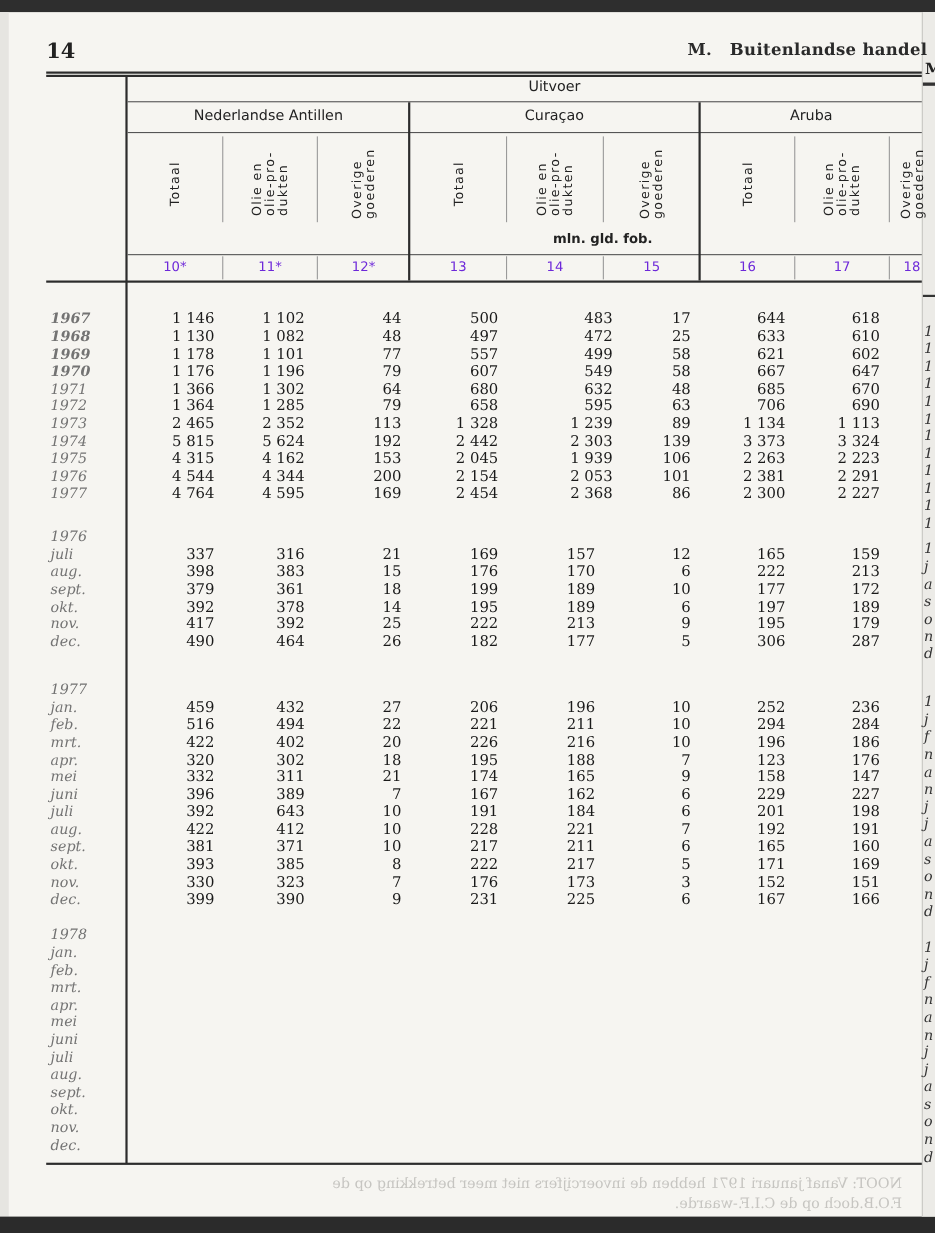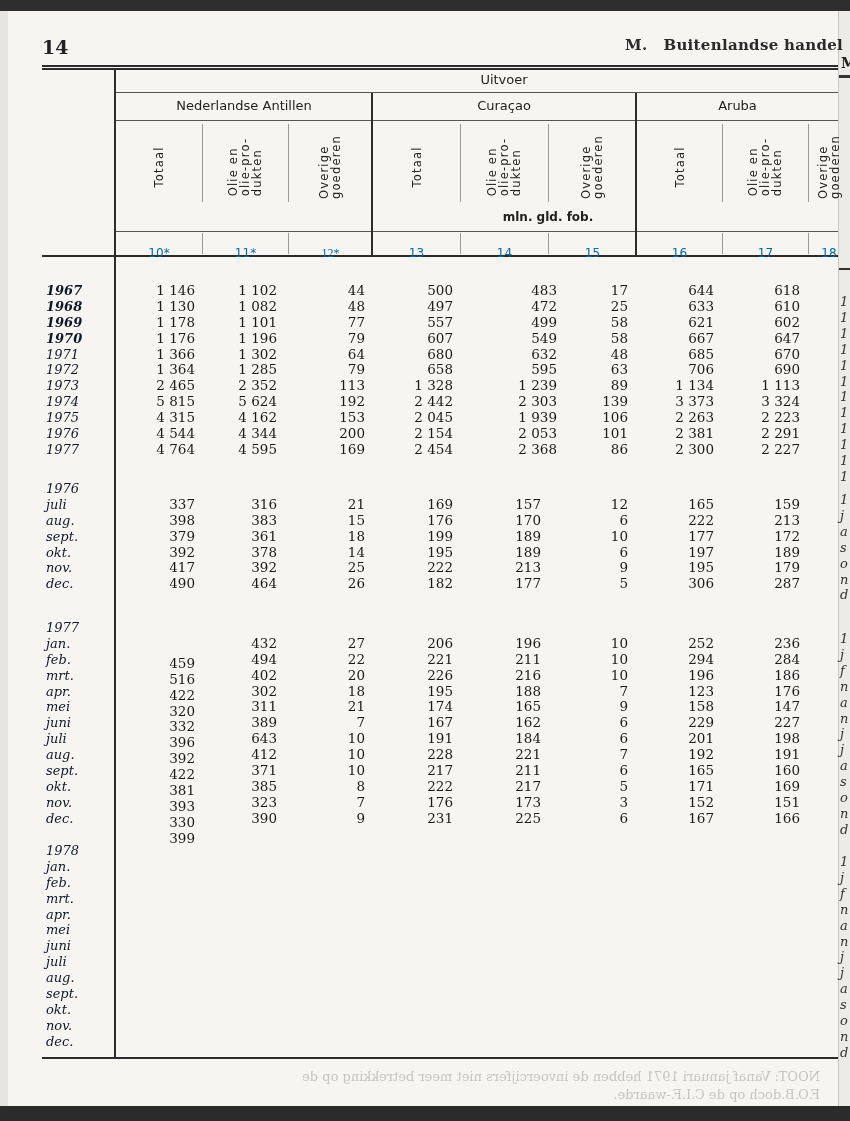--- a/index.html
+++ b/index.html
@@ -25,23 +25,23 @@
   .thin{position:absolute;background:#555;}
   .faint{position:absolute;background:#9a9a9a;}
 
   .hdr{position:absolute;font-family:"DejaVu Sans","Liberation Sans",sans-serif;color:#222;text-align:center;}
   .hdr-uitvoer{left:372px;top:72px;width:264px;font-size:13px;}
   .hdr-group{top:98px;font-size:13px;}
   .rot{position:absolute;display:flex;align-items:center;justify-content:center;}
   .rot span{display:block;transform:rotate(-90deg);white-space:pre;text-align:left;
             font-family:"DejaVu Sans","Liberation Sans",sans-serif;font-size:11.5px;line-height:12px;letter-spacing:1.2px;color:#222;}
   .unit{position:absolute;left:460px;top:210px;width:176px;text-align:center;font-family:"DejaVu Sans","Liberation Sans",sans-serif;font-weight:bold;font-size:12px;color:#222;}
-  .colnum{position:absolute;top:246px;height:18px;text-align:center;font-family:"DejaVu Sans","Liberation Sans",sans-serif;font-size:12px;color:#0369a1;}
-
-  .stub{position:absolute;left:46px;width:66px;font-style:italic;font-size:13px;line-height:15.9px;color:#0f172a;}
+  .colnum{position:absolute;top:235px;height:18px;text-align:center;font-family:"DejaVu Sans","Liberation Sans",sans-serif;font-size:12px;color:#6d28d9;}
+
+  .stub{position:absolute;left:46px;width:66px;font-style:italic;font-size:13px;line-height:15.9px;color:#737373;}
   .stub div{height:15.9px;}
   .stub .b{font-weight:bold;}
   .col{position:absolute;font-size:13.5px;line-height:15.9px;text-align:right;color:#1a1a1a;}
   .col div{height:15.9px;white-space:nowrap;}
   .col .b{font-weight:normal;}
   .note-ghost{position:absolute;left:160px;top:1068px;width:660px;font-size:13px;color:#c6c5c1;transform:scaleX(-1);text-align:left;line-height:18px;white-space:pre;}
 </style>
 </head>
 <body>
 
@@ -125,21 +125,21 @@
   </div>
 <div class="rot" style="left:809px;top:122px;width:40px;height:90px;overflow:hidden;">
     <span>Overige
 goederen</span>
   </div>
 
 <div class="unit">mln. gld. fob.</div>
 
 <div class="colnum" style="left:116px;width:86px;">10*</div>
 <div class="colnum" style="left:203px;width:85px;">11*</div>
-<div class="colnum" style="left:289px;width:83px;font-family:Liberation Serif, serif;">12*</div>
+<div class="colnum" style="left:289px;width:83px;">12*</div>
 <div class="colnum" style="left:373px;width:87px;">13</div>
 <div class="colnum" style="left:461px;width:87px;">14</div>
 <div class="colnum" style="left:549px;width:87px;">15</div>
 <div class="colnum" style="left:637px;width:85px;">16</div>
 <div class="colnum" style="left:723px;width:85px;">17</div>
 <div class="colnum" style="left:809px;width:40px;">18</div>
 
 <div id="table-body">
     <div class="stub" style="top: 283px;">
       <div class="b">1967</div>
@@ -339,21 +339,21 @@
       <div>apr.</div>
       <div>mei</div>
       <div>juni</div>
       <div>juli</div>
       <div>aug.</div>
       <div>sept.</div>
       <div>okt.</div>
       <div>nov.</div>
       <div>dec.</div>
     </div>
-    <div class="col" style="top: 635.9px; left: 125px; width: 70px; margin-top: 20px;">
+    <div class="col" style="top: 635.9px; left: 125px; width: 70px;">
       <div>459</div>
       <div>516</div>
       <div>422</div>
       <div>320</div>
       <div>332</div>
       <div>396</div>
       <div>392</div>
       <div>422</div>
       <div>381</div>
       <div>393</div>

